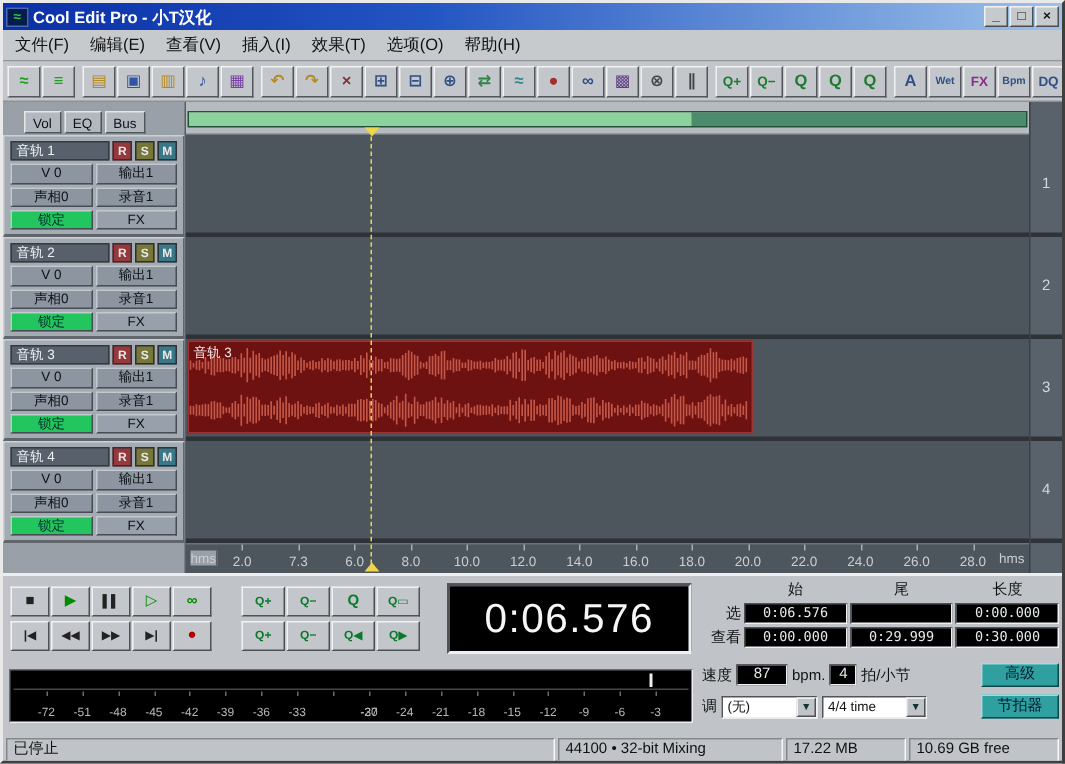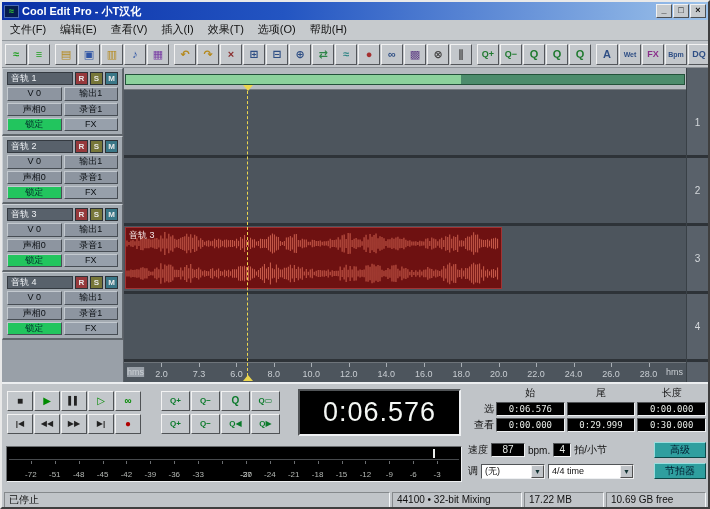--- a/index.html
+++ b/index.html
@@ -69,21 +69,21 @@
 .mscale{position:absolute;left:0;right:0;top:0;bottom:0}
 .mtick{position:absolute;top:14px;height:3px;border-left:1px solid #6a6d70}
 .mlabel{position:absolute;bottom:2px;transform:translateX(-50%);color:#b4b8b4;font-size:8px}
 .tempopanel{position:absolute;left:466px;top:58px;width:238px;display:flex;flex-direction:column;gap:5px;font-size:10px}
 .trow2{display:flex;align-items:center;gap:3px}
 .tlabel{color:#111}
 .tfield{display:inline-block;background:#000;border:1px solid;border-color:#515457 #eef0f2 #eef0f2 #515457;color:#e6eae6;height:14px;line-height:12px;text-align:center;font-size:10px}
 .tfield.bpm{width:34px}
 .tfield.beats{width:18px}
 .dropdown{display:flex;align-items:center;background:#fff;border:1px solid;border-color:#515457 #eef0f2 #eef0f2 #515457;height:15px}
-.keydd{width:64px}.tsdd{width:86px}
+.keydd{width:64px}.tsdd{width:70px}
 .dd-text{flex:1;padding:0 3px;font-size:9px;color:#111;white-space:nowrap;overflow:hidden}
 .dd-arrow{flex:0 0 13px;height:13px;background:#c0c4c8;border:1px solid;border-color:#f0f0f0 #505050 #505050 #f0f0f0;font-size:7px;line-height:11px;text-align:center;color:#113333}
 .tealbtn{margin-left:auto;flex:0 0 52px;height:16px;background:#2f9f9f;border:1px solid;border-color:#9adede #0c4848 #0c4848 #9adede;color:#001c30;font-size:10px;text-align:center;line-height:14px}
 .statusbar{flex:0 0 19px;display:flex;gap:2px;padding:2px;background:#c0c4c8;font-size:10px;align-items:stretch}
 .sseg{border:1px solid;border-color:#85898c #f4f6f8 #f4f6f8 #85898c;padding:1px 4px;line-height:12px;color:#111;white-space:nowrap;overflow:hidden}
 .sseg.state{flex:1}
 </style>
 </head>
 <body>
 
@@ -204,20 +204,25 @@
           <span class="tb-ico" style="color: rgb(47, 79, 133); font-size: 7px;">Bpm</span>
         </div>
         <div class="tb-btn">
           <span class="tb-ico" style="color: rgb(47, 79, 133); font-size: 9px;">DQ</span>
         </div>
       </div>
     </div>
 
   <div class="main">
     <div class="left">
+      <div class="ltabs">
+          <div class="tab">Vol</div>
+          <div class="tab">EQ</div>
+          <div class="tab">Bus</div>
+        </div>
       <div class="tblocks">
           <div class="tblock">
             <div class="trow">
               <div class="tname">音轨 1</div>
               <div class="sq r">R</div>
               <div class="sq s">S</div>
               <div class="sq m">M</div>
             </div>
             <div class="trow">
               <div class="pbtn">V 0</div>
@@ -508,17 +513,17 @@
           <span class="dd-text">4/4 time</span>
           <span class="dd-arrow">▼</span>
         </span>
         <span class="tealbtn">节拍器</span>
       </div>
     </div>
   </div>
 
   <div class="statusbar">
     <div class="sseg state">已停止</div>
-  <div class="sseg" style="width: 130px;">44100 • 32-bit Mixing</div>
+  <div class="sseg" style="width: 150px;">44100 • 32-bit Mixing</div>
       <div class="sseg" style="width: 80px;">17.22 MB</div>
       <div class="sseg" style="width: 100px;">10.69 GB free</div>
     </div>
 </div>
 
 </body></html>

